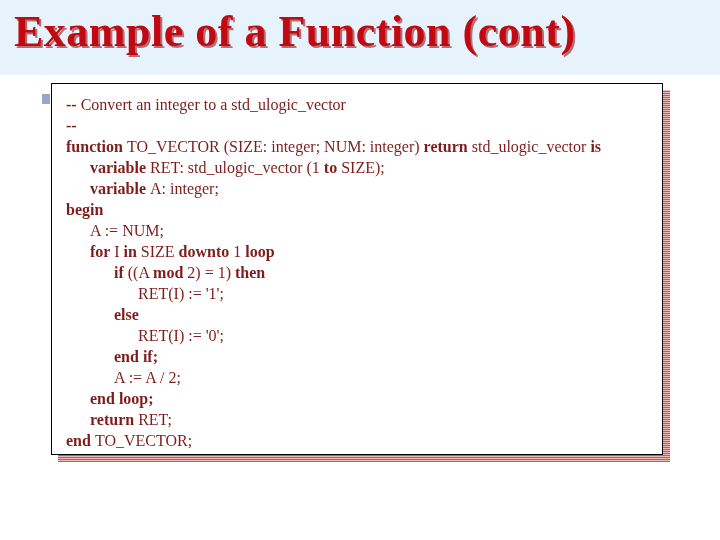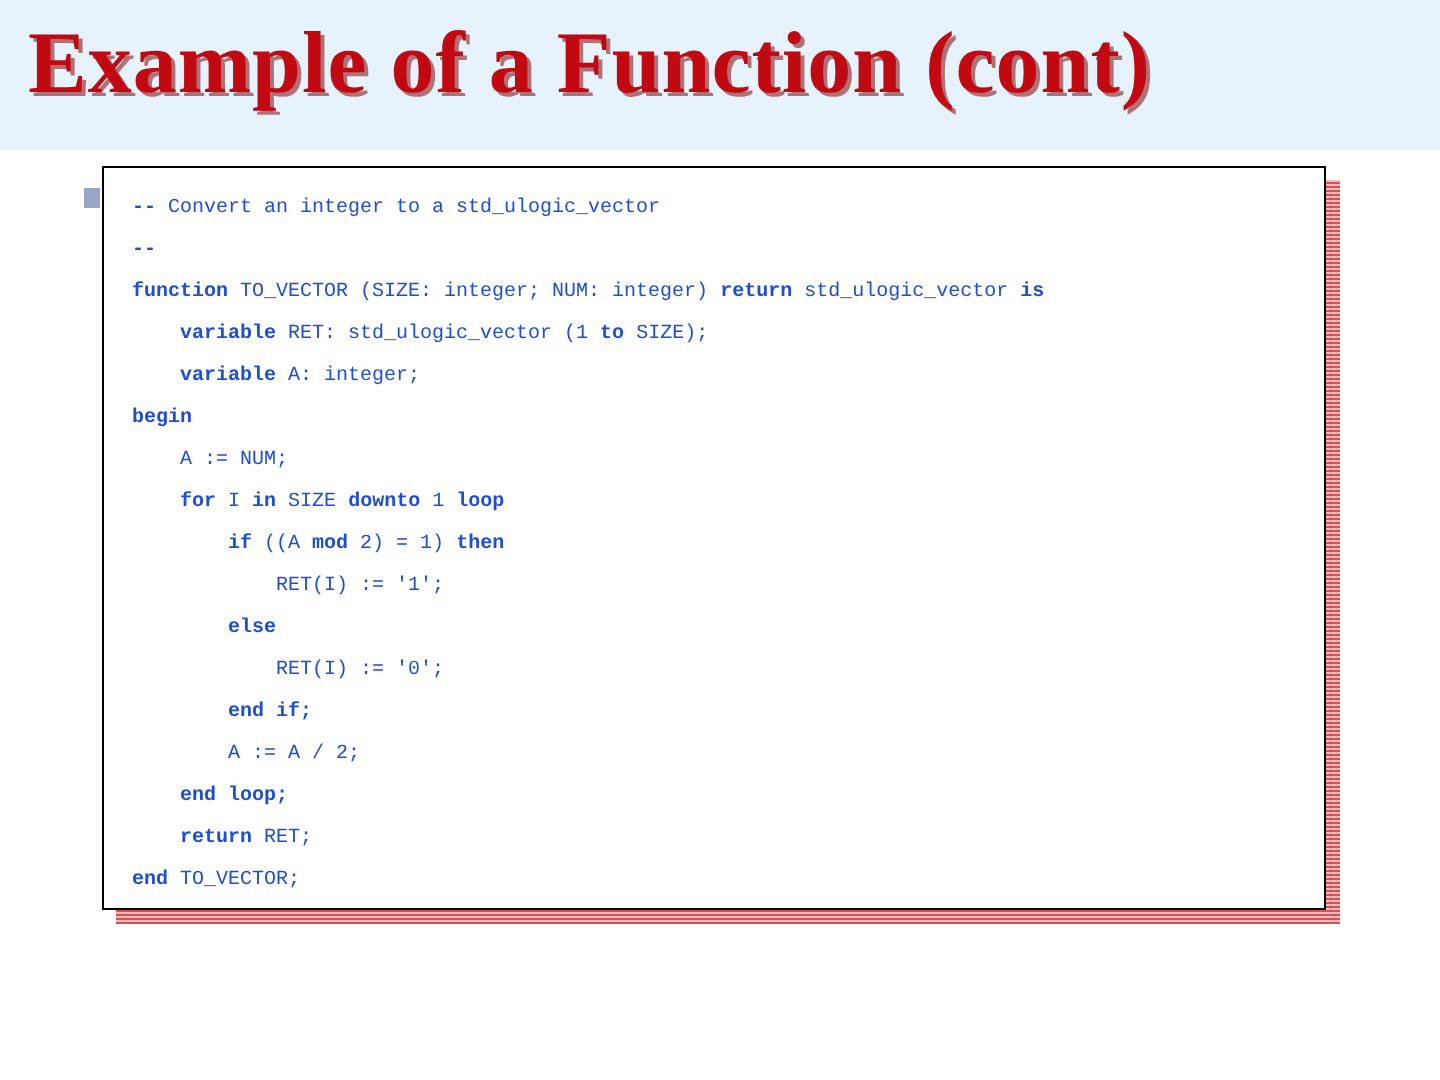--- a/index.html
+++ b/index.html
@@ -58,24 +58,24 @@
     top: 83px;
     width: 612px;
     height: 372px;
     background: #ffffff;
     border: 1px solid #000000;
     box-sizing: border-box;
     padding: 10px 12px 10px 14px;
   }
   .code-box pre {
     margin: 0;
-    font-family: Liberation Mono, monospace;
-    font-size: 10px;
+    font-family: Liberation Serif, serif;
+    font-size: 16px;
     line-height: 21px;
-    color: #1d4ed8;
+    color: #7f1d1d;
     font-weight: normal;
     white-space: pre;
   }
   .code-box pre .kw {
     font-weight: bold;
   }
   .i1 { padding-left: 24px; display: inline; }
   .i2 { padding-left: 48px; display: inline; }
   .i3 { padding-left: 72px; display: inline; }
 </style>

